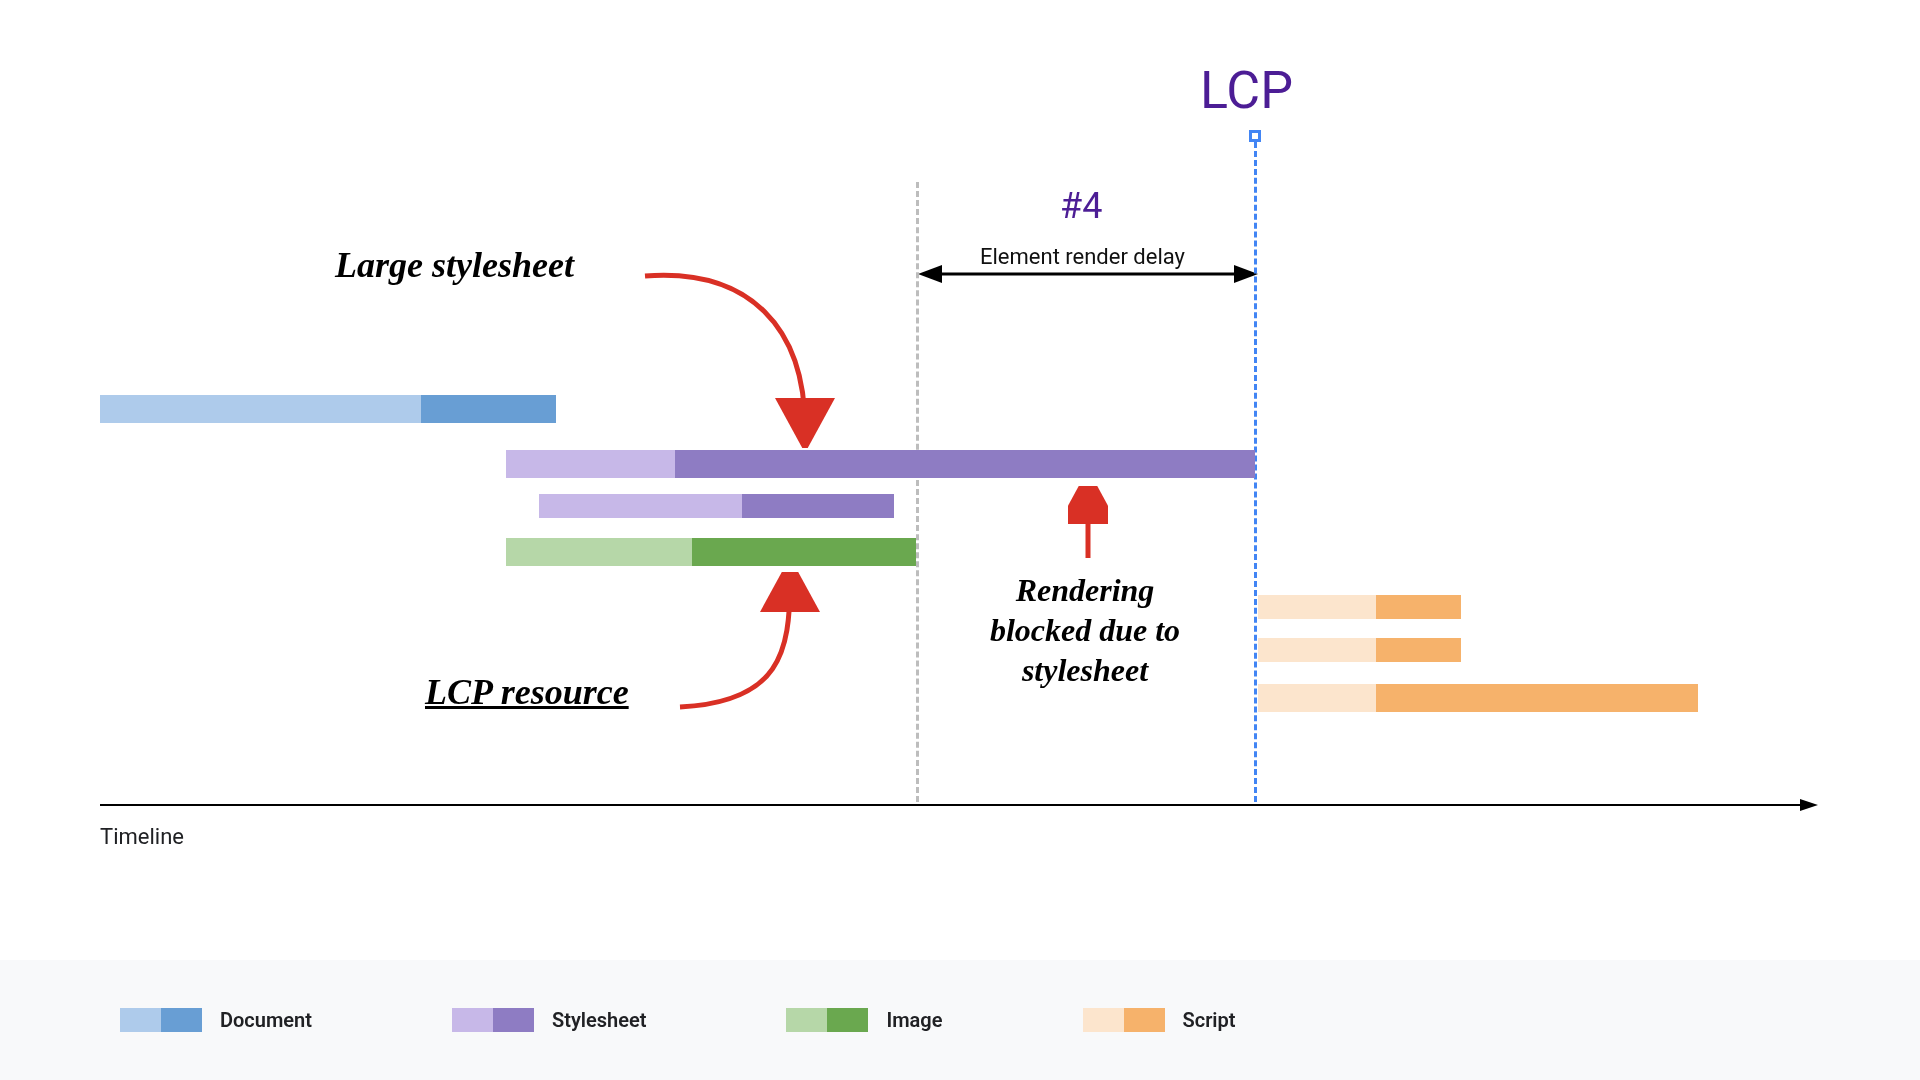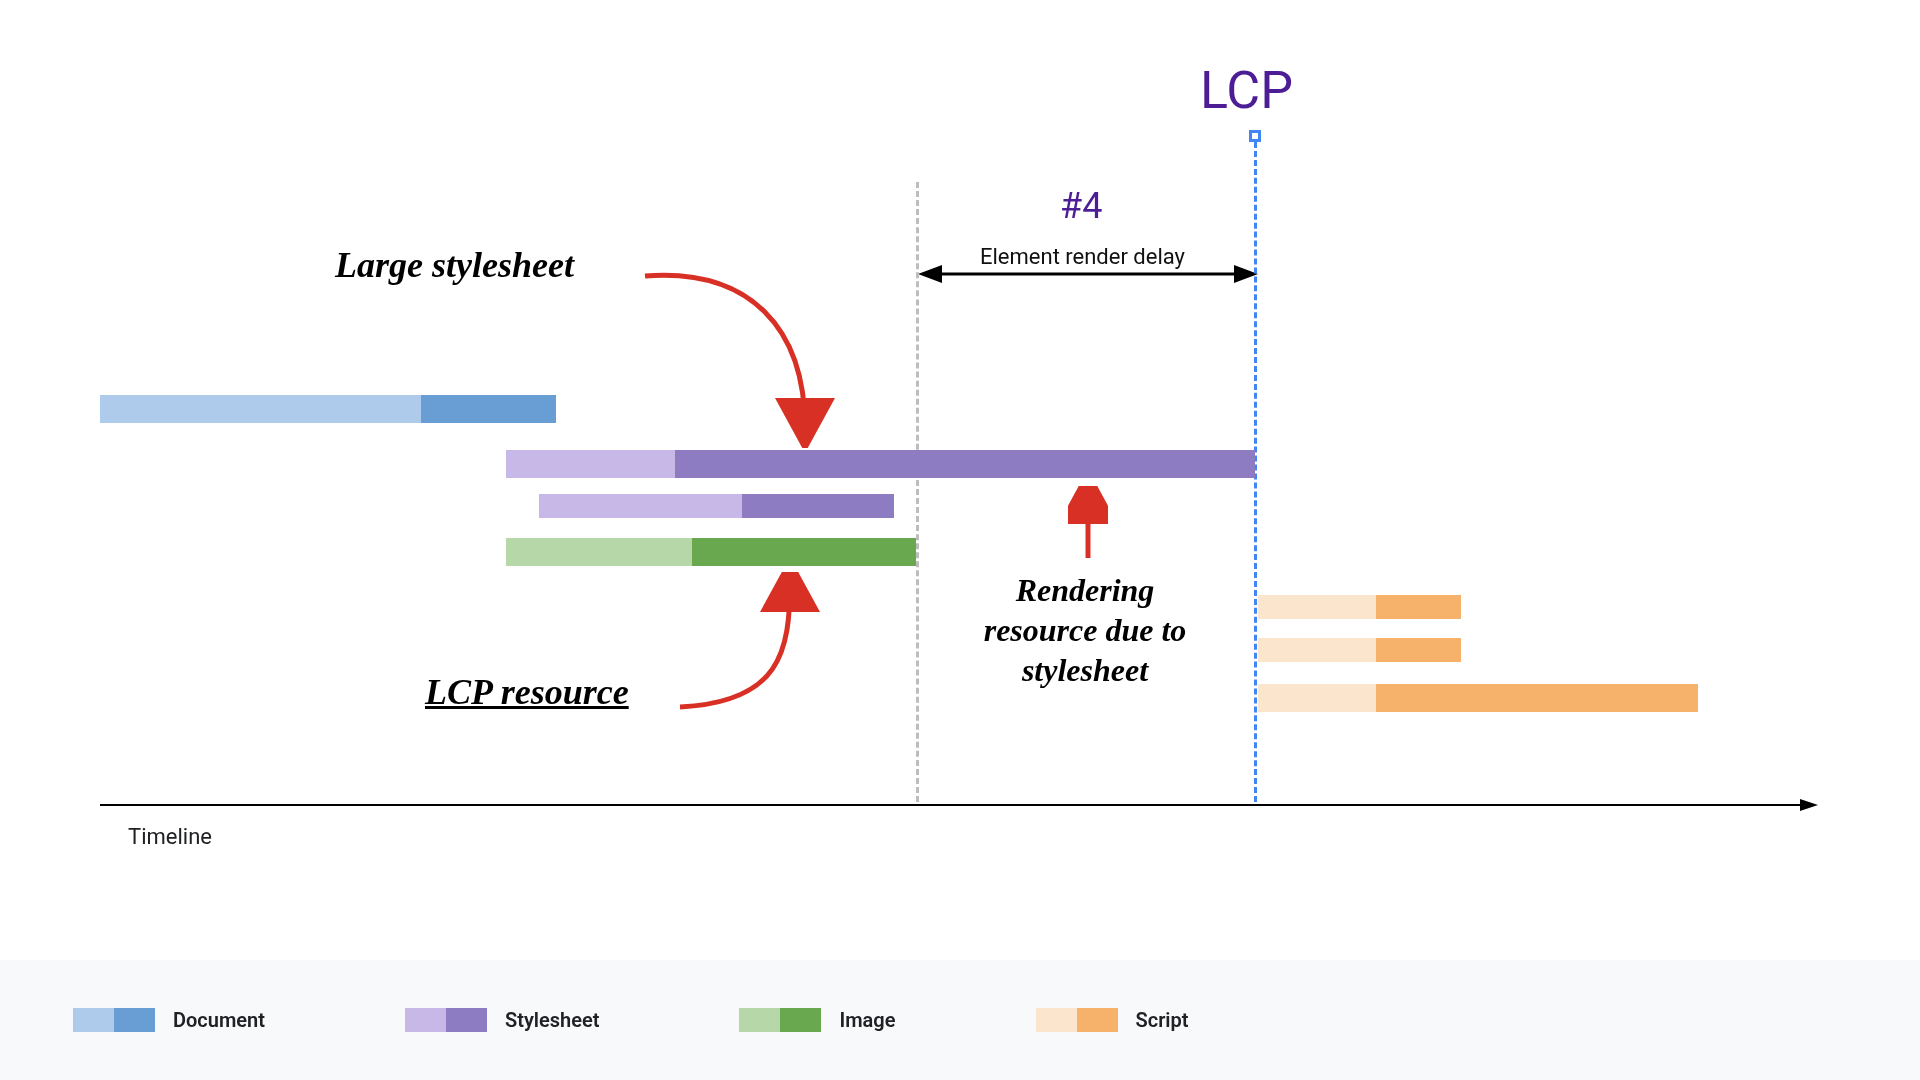--- a/index.html
+++ b/index.html
@@ -26,21 +26,21 @@
   .seg { position: absolute; top:0; bottom:0; }
   
   .legend {
     position: absolute;
     left: 0; right: 0; bottom: 0;
     height: 120px;
     background: #f8f9fa;
     display: flex;
     align-items: center;
     gap: 140px;
-    padding-left: 73px;
+    padding-left: 120px;
   }
   .legend-item { display: flex; align-items: center; gap: 18px; }
   .legend-swatch { width: 82px; height: 24px; position: relative; }
   .legend-swatch .l { position:absolute; left:0; top:0; bottom:0; width:50%; }
   .legend-swatch .r { position:absolute; right:0; top:0; bottom:0; width:50%; }
   .legend-label { font-size: 20px; font-weight: 600; color:#202124; }
   
   .handwritten {
     font-family: "Comic Sans MS", "Segoe Script", cursive;
     font-style: italic;
@@ -76,21 +76,21 @@
 </svg>
 
 <div style="position:absolute; left:916px; top:182px; width:0; height:620px; border-left:3px dashed #bdbdbd;"></div>
 
 <div style="position:absolute; left:1254px; top:142px; width:0; height:660px; border-left:3px dashed #4285f4;"></div>
 
 <svg style="position:absolute; left:100px; top:795px;" width="1720" height="20">
   <line x1="0" y1="10" x2="1700" y2="10" stroke="#000" stroke-width="2"></line>
   <path d="M1700,4 L1718,10 L1700,16 z" fill="#000"></path>
 </svg>
-<div class="axis-label" style="left:100px; top:824px;margin-left:28px;">Timeline</div>
+<div class="axis-label" style="left:100px; top:824px;">Timeline</div>
 
 <div class="bar" style="left:100px; top:395px; width:456px;">
   <div class="seg" style="left:0; width:321px; background:#aecbeb;"></div>
   <div class="seg" style="left:321px; right:0; background:#689ed4;"></div>
 </div>
 
 <div class="bar" style="left:506px; top:450px; width:749px;">
   <div class="seg" style="left:0; width:169px; background:#c7b8e8;"></div>
   <div class="seg" style="left:169px; right:0; background:#8e7cc3;"></div>
 </div>
@@ -134,21 +134,21 @@
 <svg style="position:absolute; left:670px; top:572px;" width="170" height="150">
   <defs>
       <marker id="ra2" markerWidth="12" markerHeight="12" refX="6" refY="6" orient="auto">
         <path d="M0,0 L0,12 L11,6 z" fill="#d93025"></path>
       </marker>
     </defs>
   <path d="M10,135 C110,130 120,80 120,10" stroke="#d93025" stroke-width="5" fill="none" marker-end="url(#ra2)"></path>
 </svg>
 
 <div class="handwritten" style="left:970px; top:570px; font-size:32px; width:230px; white-space:pre-line;">Rendering
-resource due to
+blocked due to
 stylesheet</div>
 <svg style="position:absolute; left:1068px; top:486px;" width="40" height="80">
   <defs>
       <marker id="ra3" markerWidth="12" markerHeight="12" refX="6" refY="6" orient="auto">
         <path d="M0,0 L0,12 L11,6 z" fill="#d93025"></path>
       </marker>
     </defs>
   <path d="M20,72 L20,8" stroke="#d93025" stroke-width="5" fill="none" marker-end="url(#ra3)"></path>
 </svg>
 

